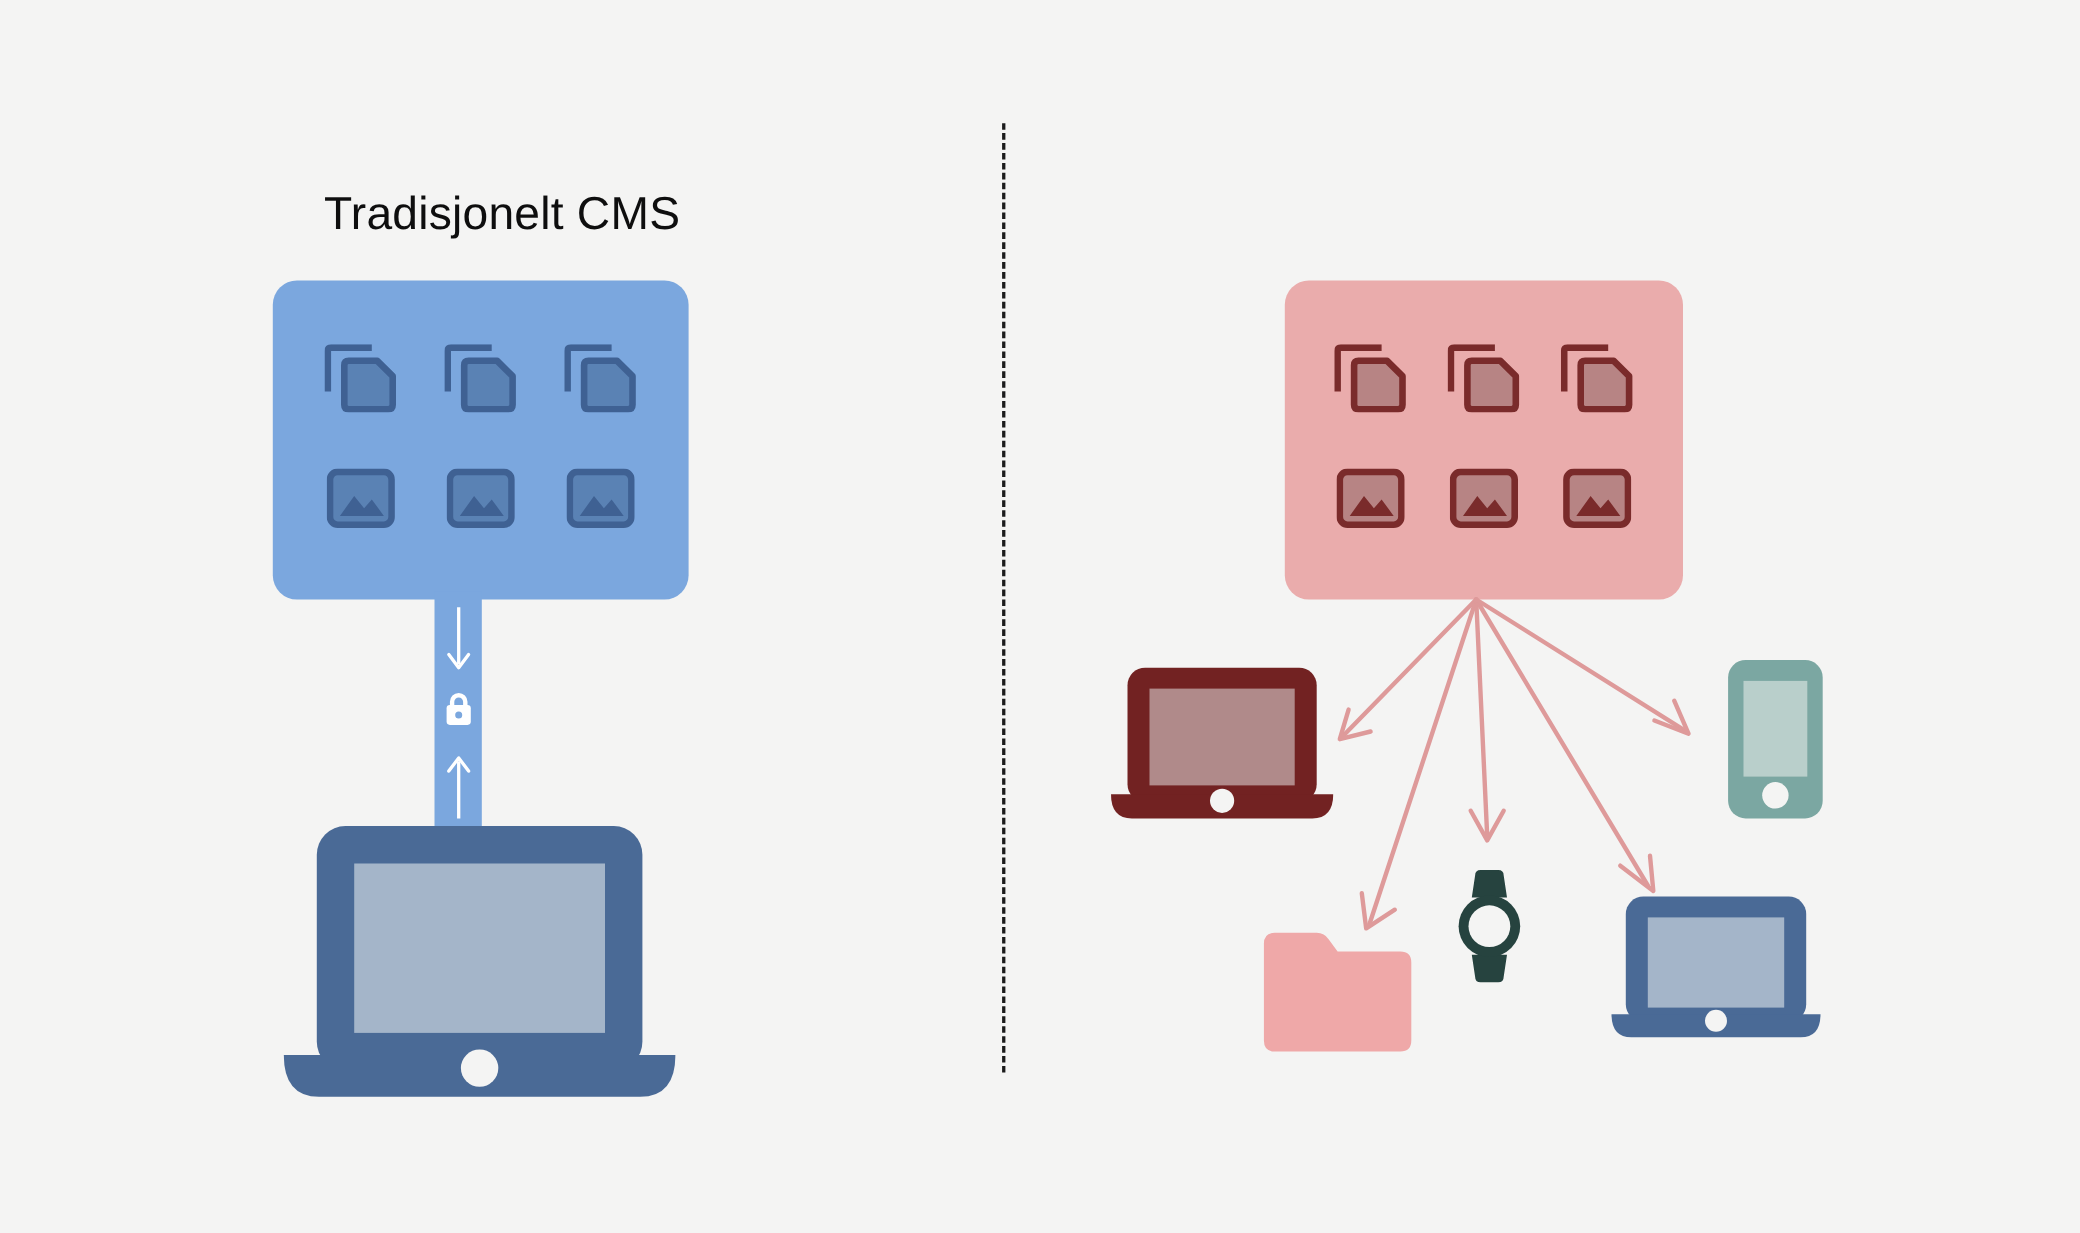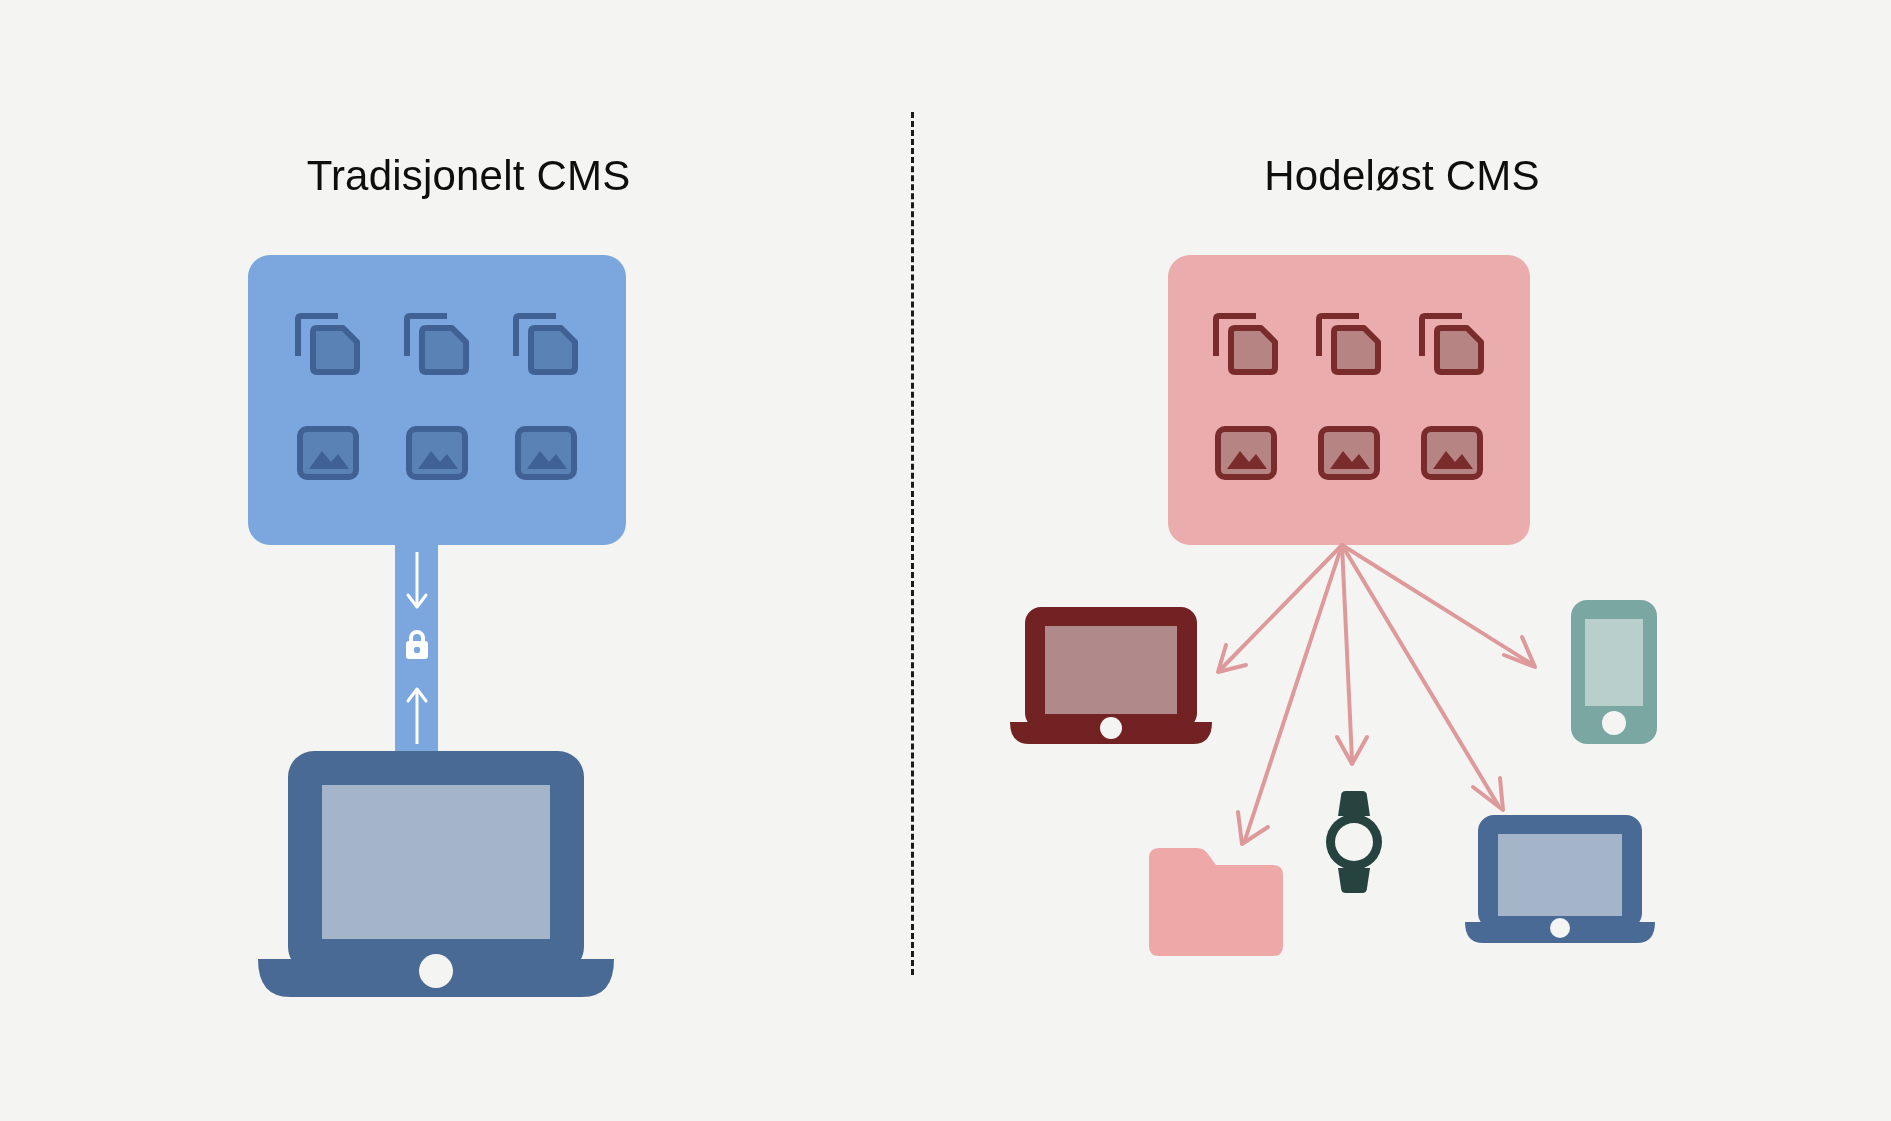--- a/index.html
+++ b/index.html
@@ -21,21 +21,21 @@
   .panel-title {
     position: absolute;
     text-align: center;
     font-size: 42px;
     font-weight: 400;
     color: #0E0E0E;
     letter-spacing: 0.2px;
     white-space: nowrap;
     line-height: 1;
   }
-  #title-left  { left: 0px;  top: 155px; width: 913px; padding-left: 12px; }
+  #title-left  { left: 0px;  top: 173px; width: 913px; }
   #title-right { left: 913px; top: 155px; width: 978px; }
 
   .divider {
     position: absolute;
     left: 911px;
     top: 112px;
     width: 0px;
     height: 863px;
     border-left: 3px dashed #1B1B1B;
   }
@@ -92,21 +92,20 @@
     pointer-events: none;
   }
 </style>
 </head>
 <body>
 
 <div id="stage">
 
   <div class="panel-title" id="title-left">Tradisjonelt CMS</div>
 
-  <div class="panel-title" id="title-right">Hodeløst CMS</div>
 
   <div class="divider"></div>
 
   <div class="content-box" id="cms-box-left">
     <div class="icon-grid">
 
       <div class="grid-cell">
         <svg width="66" height="62" viewBox="0 0 66 62">
           <path d="M3 40 L3 6 Q3 3 6 3 L40 3" fill="none" stroke="#3F6193" stroke-width="6" stroke-linecap="square"></path>
           <path d="M22 15 h26 l14 14 v26 q0 4 -4 4 H22 q-4 0 -4 -4 V19 q0 -4 4 -4 z" fill="#5A82B4" stroke="#3F6193" stroke-width="6" stroke-linejoin="round"></path>

